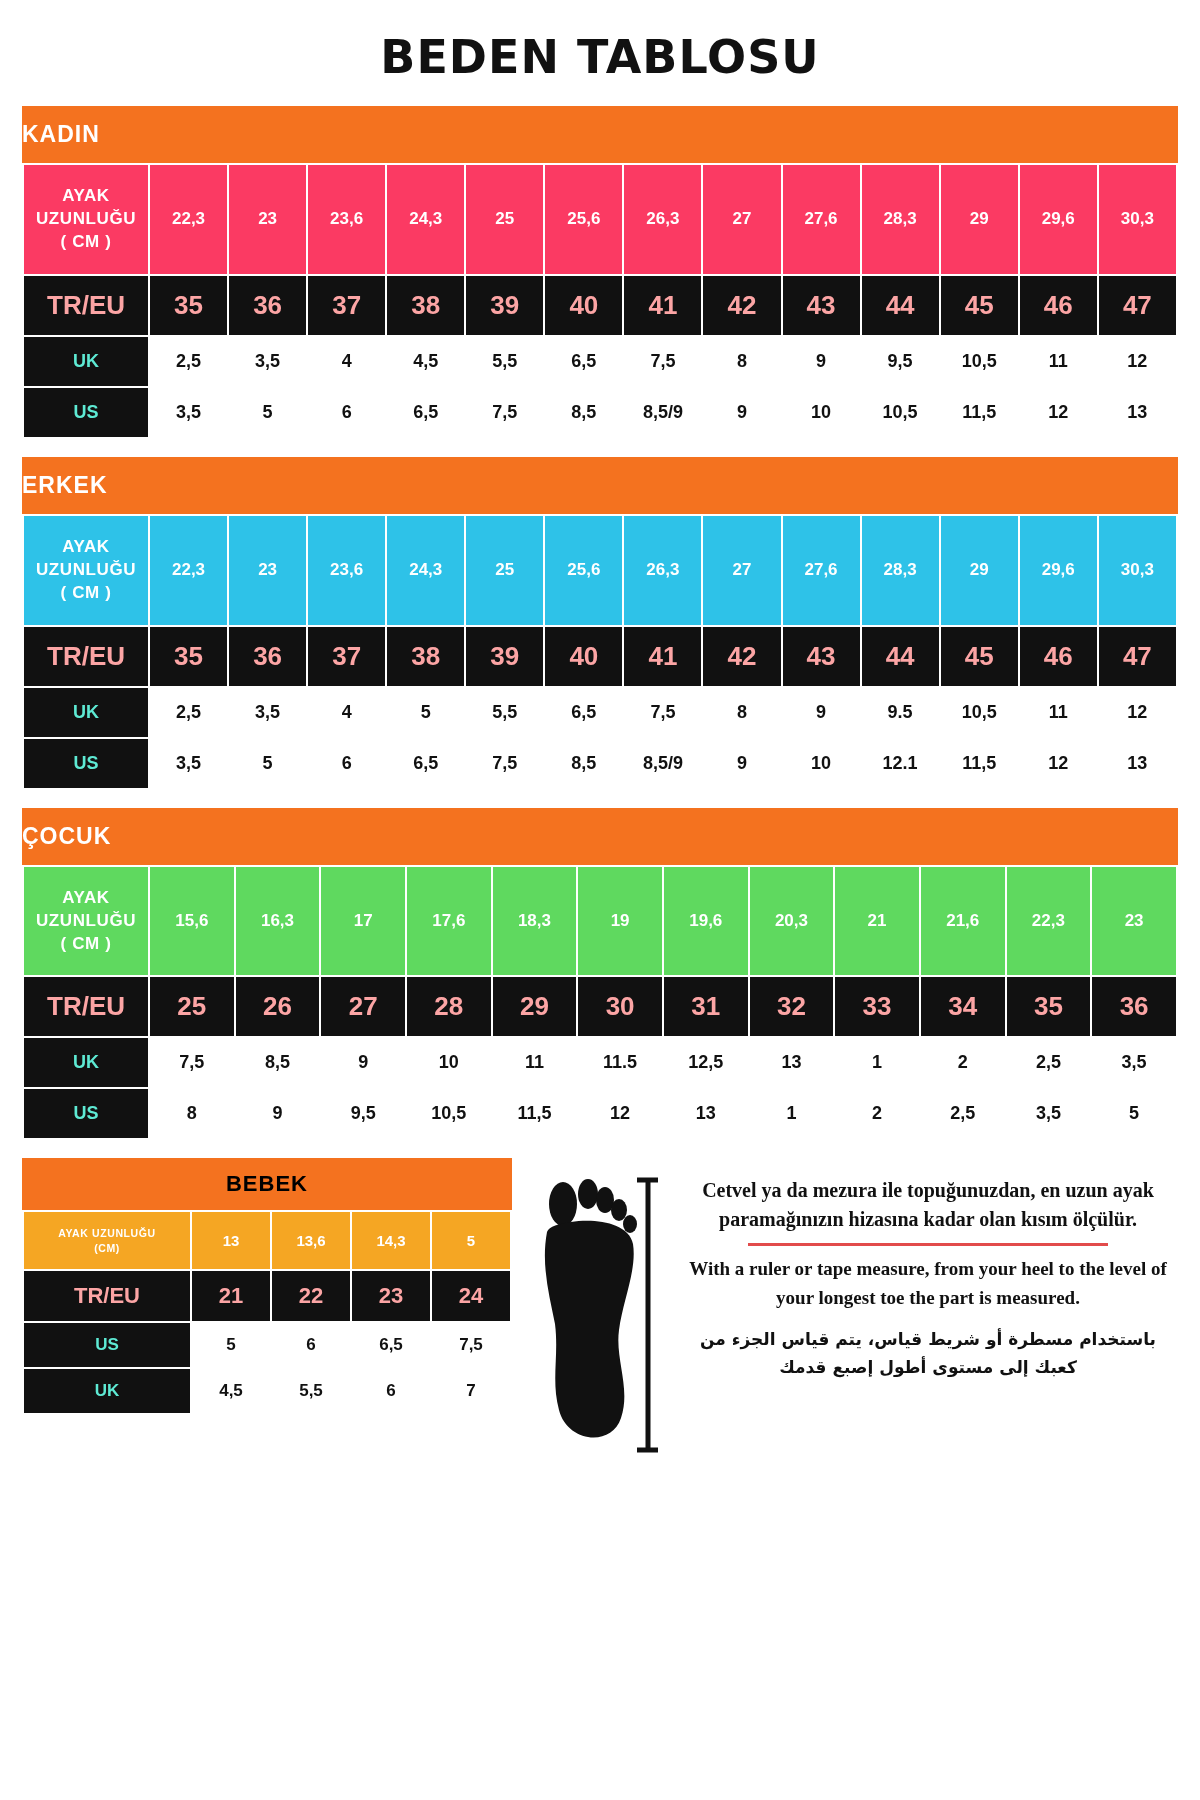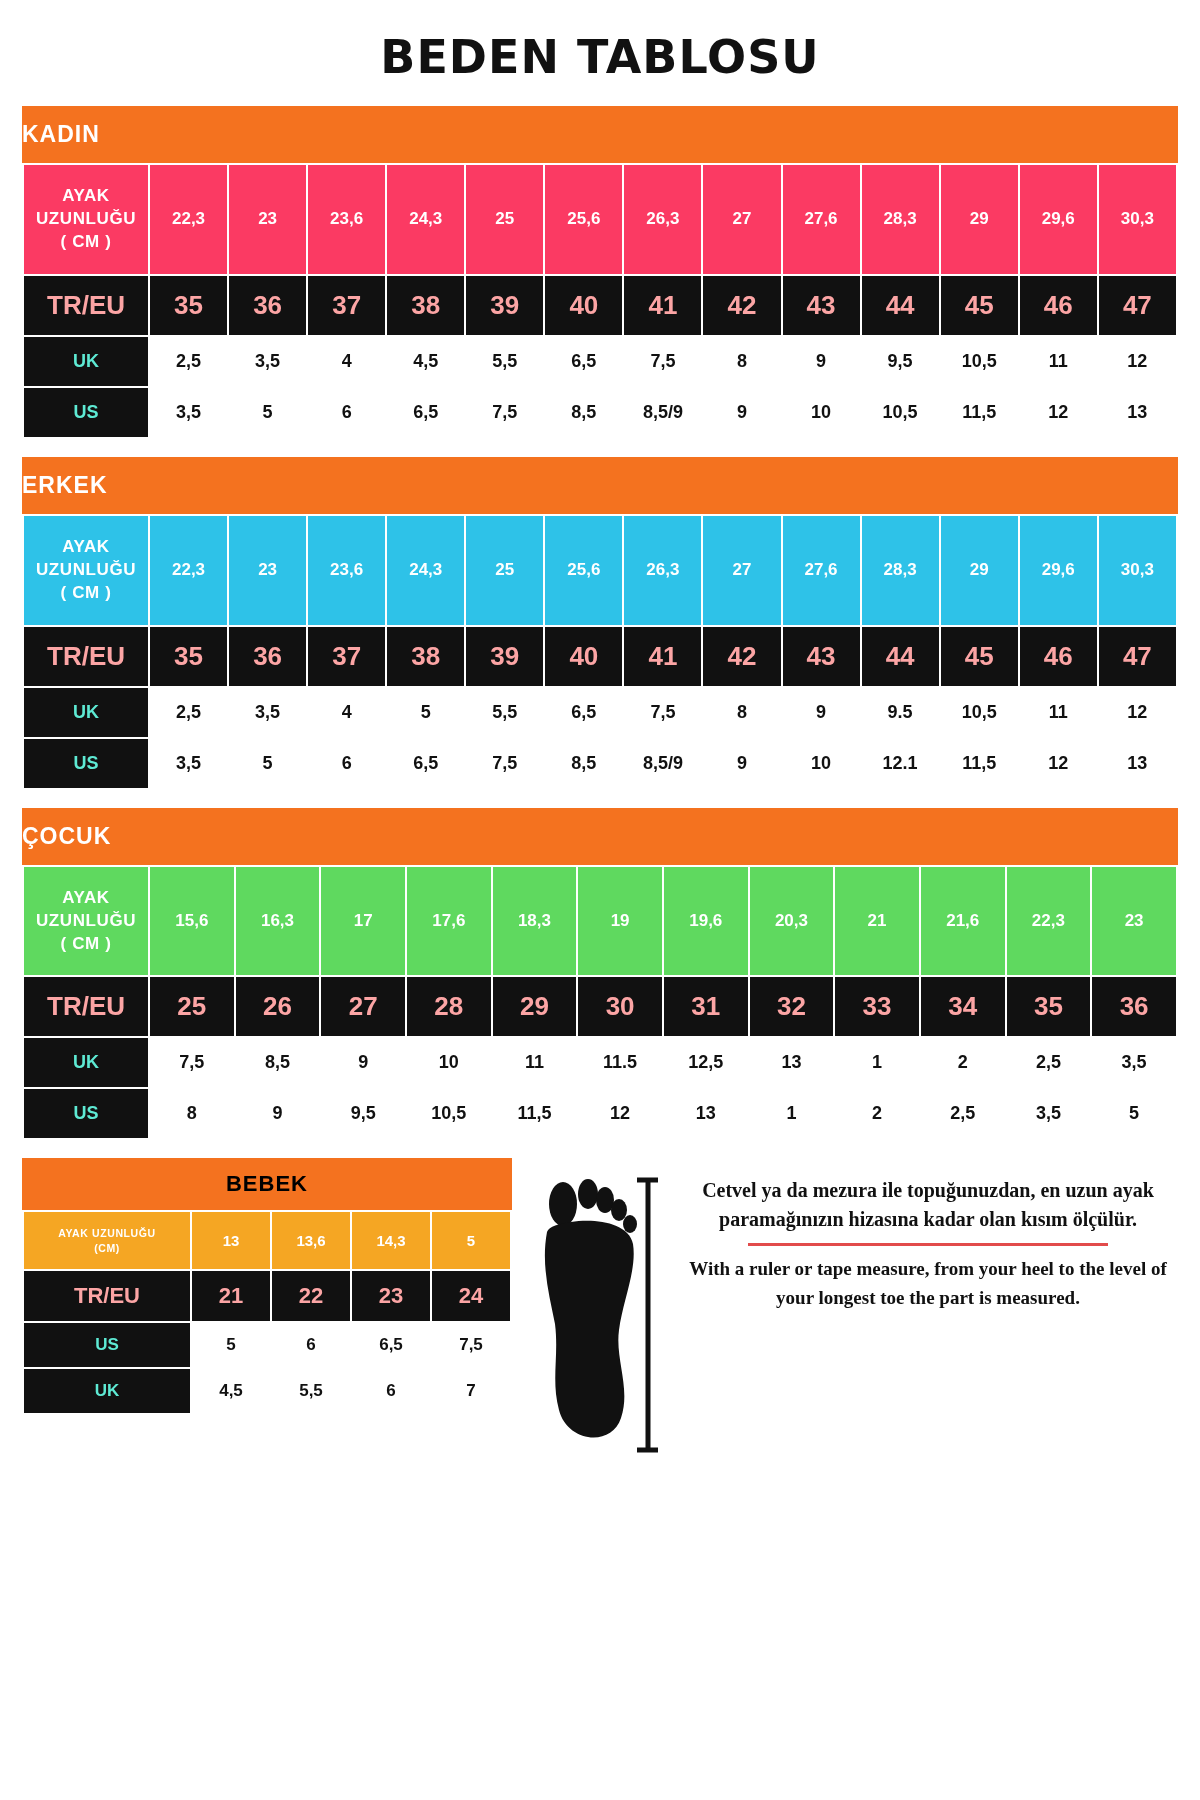--- a/index.html
+++ b/index.html
@@ -428,16 +428,17 @@
         <line x1="115" y1="6" x2="115" y2="276" stroke="#111" stroke-width="5"></line>
         <line x1="104" y1="6" x2="125" y2="6" stroke="#111" stroke-width="5"></line>
         <line x1="104" y1="276" x2="125" y2="276" stroke="#111" stroke-width="5"></line>
       </svg>
     </div>
 
     <div class="notes">
       <div class="note-tr">Cetvel ya da mezura ile topuğunuzdan, en uzun ayak paramağınızın hizasına kadar olan kısım ölçülür.</div>
       <div class="divider"></div>
       <div class="note-en">With a ruler or tape measure, from your heel to the level of your longest toe the part is measured.</div>
+      <div class="note-ar">باستخدام مسطرة أو شريط قياس، يتم قياس الجزء من كعبك إلى مستوى أطول إصبع قدمك</div>
     </div>
 
   </div>
 </div>
 
 </body></html>

